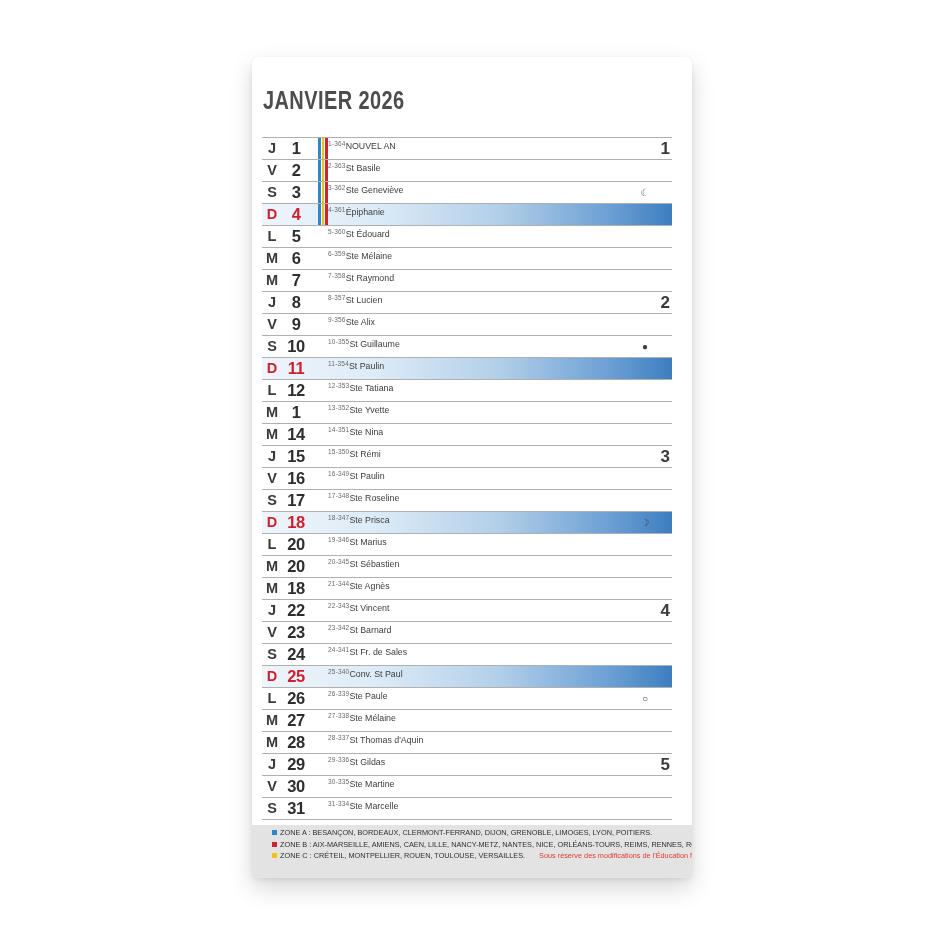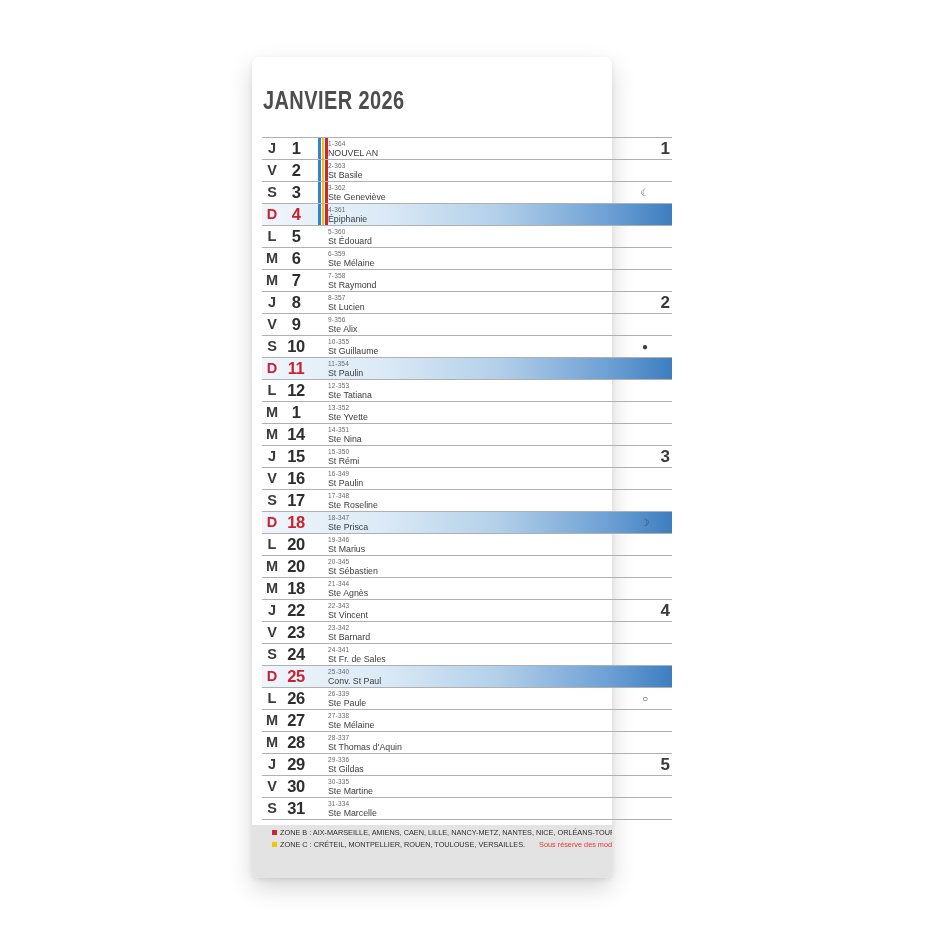--- a/index.html
+++ b/index.html
@@ -1,21 +1,21 @@
 <!DOCTYPE html>
 <html style="--zone-a: #2f86c8; --zone-b: #cf2430; --zone-c: #f5c20a; --sunday-red: #ce1f2e; --sunday-blue-deep: #3d7ec0; --line-gray: #b0b0b0; --title-gray: #4d4d4d; --footer-bg: #e3e3e3; --disclaimer-red: #e23a2e;"><head>
 <meta charset="utf-8">
 <style>
   html,body{margin:0;padding:0;}
   body{
     width:940px;height:940px;background:#ffffff;overflow:hidden;
     font-family:"Liberation Sans", sans-serif;position:relative;
   }
   .page{
-    position:absolute;left:252px;top:57px;width:360px;height:821px;
+    position:absolute;left:252px;top:57px;width:440px;height:821px;
     background:#ffffff;border-radius:7px;
     box-shadow:0 10px 24px rgba(0,0,0,.16), 0 2px 5px rgba(0,0,0,.08);
   }
   .title{
     position:absolute;left:11px;top:29px;margin:0;
     font-size:25px;font-weight:bold;color:var(--title-gray,#4d4d4d);
     letter-spacing:.5px;white-space:nowrap;
     transform:scaleX(.8);transform-origin:left top;
   }
   .rows{
@@ -37,21 +37,21 @@
     position:absolute;left:20px;top:0;width:28px;text-align:center;
     font-size:16.5px;font-weight:bold;color:#2e2e2e;line-height:21px;letter-spacing:-.5px;
   }
   .row.sunday .dl,.row.sunday .dn{color:var(--sunday-red,#ce1f2e);}
   .stripes{position:absolute;left:56px;top:0;height:100%;display:none;}
   .row.holiday .stripes{display:flex;gap:1px;}
   .stripe{width:2.6px;height:100%;}
   .stripe-a{background:var(--zone-a,#2f86c8);}
   .stripe-c{background:var(--zone-c,#f5c20a);}
   .stripe-b{background:var(--zone-b,#cf2430);}
-  .txt{position:absolute;left:66px;top:1.5px;display:flex;flex-direction:column;}
+  .txt{position:absolute;left:66px;top:1.5px;display:flex;flex-direction:row;}
   .ord{font-size:6.5px;color:#6a6a6a;line-height:7px;letter-spacing:.2px;}
   .saint{font-size:8.8px;color:#3c3c3c;line-height:10px;margin-top:1.5px;}
   .moon{
     position:absolute;left:370px;top:0;width:26px;height:21px;text-align:center;
     font-size:10px;color:#3f3f3f;line-height:21px;
   }
   .wk{
     position:absolute;right:2px;top:0;font-size:17px;font-weight:bold;
     color:#3a3a3a;line-height:21px;
   }
@@ -430,20 +430,24 @@
     <span class="txt">
       <span class="ord">31-334</span>
       <span class="saint">Ste Marcelle</span>
     </span>
     <span class="moon"></span>
     <span class="wk"></span>
   </div>
     </div>
 
   <div class="footer">
+    <div class="zline">
+      <span class="sq sq-a"></span>
+      <span>ZONE A : BESANÇON, BORDEAUX, CLERMONT-FERRAND, DIJON, GRENOBLE, LIMOGES, LYON, POITIERS.</span>
+    </div>
     <div class="zline">
       <span class="sq sq-b"></span>
       <span>ZONE B : AIX-MARSEILLE, AMIENS, CAEN, LILLE, NANCY-METZ, NANTES, NICE, ORLÉANS-TOURS, REIMS, RENNES, ROUEN, STRASBOURG.</span>
     </div>
     <div class="zline">
       <span class="sq sq-c"></span>
       <span>ZONE C : CRÉTEIL, MONTPELLIER, ROUEN, TOULOUSE, VERSAILLES.</span>
       <span class="disc">Sous réserve des modifications de l'Éducation Nationale • Source : www.education.gouv.fr</span>
     </div>
   </div>

